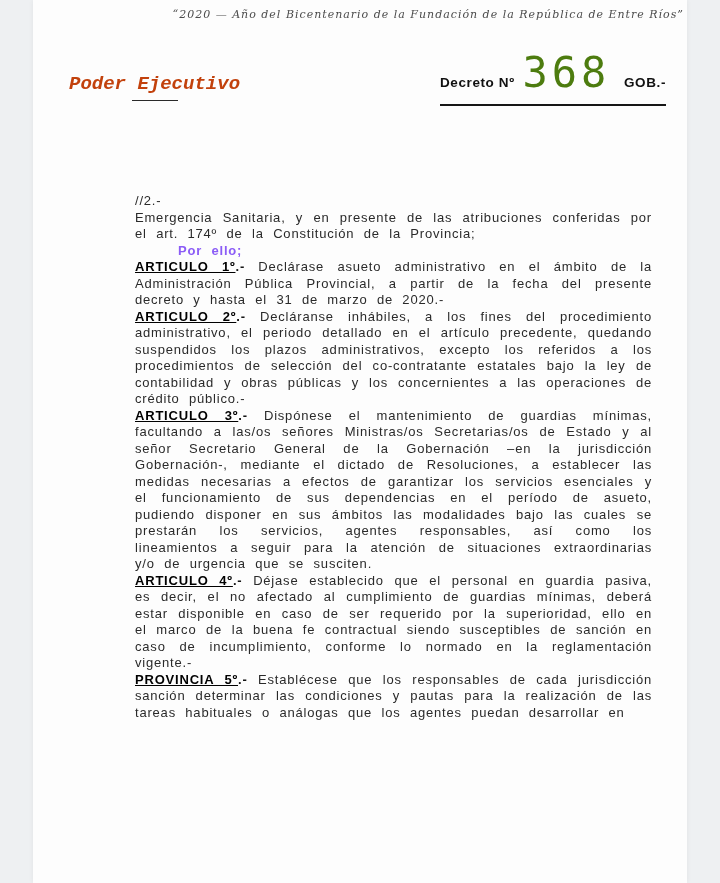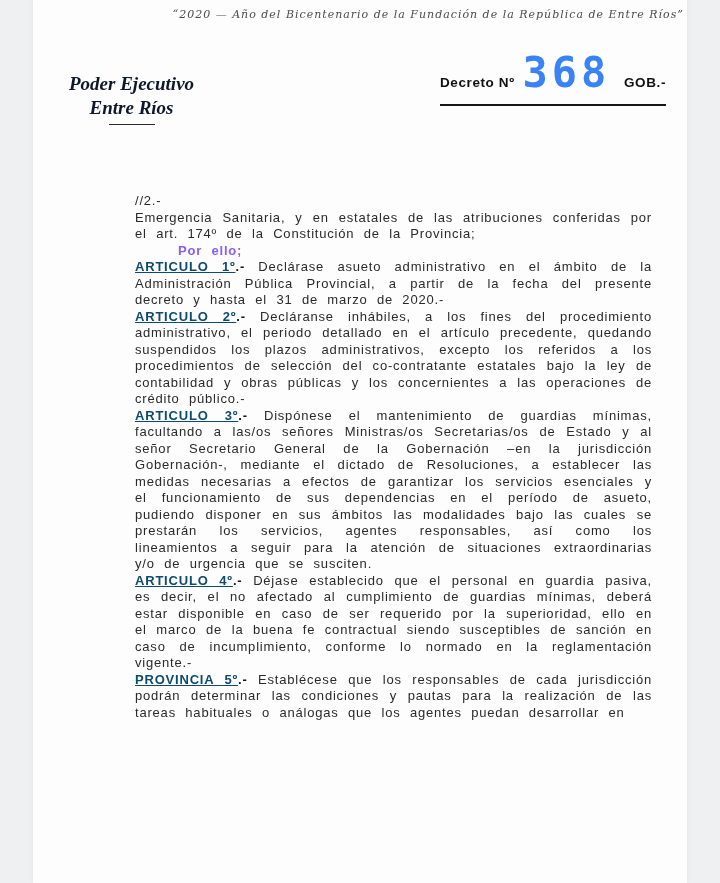--- a/index.html
+++ b/index.html
@@ -30,25 +30,25 @@
     letter-spacing: 1px;
     color: #4b4b4b;
     white-space: nowrap;
   }
 
   
   .letterhead {
     position: absolute;
     left: 36px; top: 72px;
     text-align: center;
-    font-family: Liberation Serif, serif;
+    font-family: Liberation Mono, monospace;
     font-style: italic;
     font-weight: bold;
     font-size: 19px;
-    color: #0f172a;
+    color: #c2410c;
     line-height: 24px;
   }
   .letterhead-rule {
     width: 46px;
     border-top: 1.5px solid #2a2a2a;
     margin: 4px auto 0;
   }
 
   
   .decree {
@@ -63,24 +63,24 @@
     color: #111;
   }
   .decree-label, .decree-suffix {
     font-weight: bold;
     font-size: 13.5px;
     letter-spacing: 0.6px;
   }
   .decree-number {
     font-family: "DejaVu Sans Mono", monospace;
     font-size: 42px;
-    font-weight: 700;
+    font-weight: 400;
     line-height: 0.82;
     letter-spacing: 4px;
-    color: #3b82f6;
+    color: #4d7c0f;
     margin: 0 6px 0 0;
   }
 
   
   .doc-body {
     position: absolute;
     left: 102px; top: 193px;
     width: 517px;
     font-size: 13px;
     line-height: 16.5px;
@@ -102,55 +102,54 @@
   .center-head {
     font-weight: bold;
     text-align: center;
     margin-bottom: 24px;
     color: #161616;
   }
   .article { margin-bottom: 11px; }
   .art-label {
     font-weight: bold;
     text-decoration: underline;
-    color: #0c4a6e;
+    color: #000000;
   }
   .art-sep { font-weight: bold; color: #161616; }
 </style>
 </head>
 <body>
 
 <div class="canvas">
   <div class="page">
 
     <div class="header-quote">“2020 — Año del Bicentenario de la Fundación de la República de Entre Ríos”</div>
 
     <div class="letterhead">
       <div>Poder Ejecutivo</div>
-      <div>Entre Ríos</div>
       <div class="letterhead-rule"></div>
     </div>
 
     <div class="decree">
       <span class="decree-label">Decreto Nº</span>
       <span class="decree-number">368</span>
       <span class="decree-suffix">GOB.-</span>
     </div>
 
     <div class="doc-body">
       <p class="cont-marker">//2.-</p>
-      <p class="intro">Emergencia Sanitaria, y en estatales de las atribuciones conferidas por el art. 174º de la Constitución de la Provincia;</p>
+      <p class="intro">Emergencia Sanitaria, y en presente de las atribuciones conferidas por el art. 174º de la Constitución de la Provincia;</p>
       <p class="por-ello">Por ello;</p>
       <div id="articles">
   <p class="article"><span class="art-label">ARTICULO 1º</span><span class="art-sep">.-</span> <span class="art-text">Declárase asueto administrativo en el ámbito de la Administración Pública Provincial, a partir de la fecha del presente decreto y hasta el 31 de marzo de 2020.-</span></p>
 
   <p class="article"><span class="art-label">ARTICULO 2º</span><span class="art-sep">.-</span> <span class="art-text">Decláranse inhábiles, a los fines del procedimiento administrativo, el periodo detallado en el artículo precedente, quedando suspendidos los plazos administrativos, excepto los referidos a los procedimientos de selección del co-contratante estatales bajo la ley de contabilidad y obras públicas y los concernientes a las operaciones de crédito público.-</span></p>
 
   <p class="article"><span class="art-label">ARTICULO 3º</span><span class="art-sep">.-</span> <span class="art-text">Dispónese el mantenimiento de guardias mínimas, facultando a las/os señores Ministras/os Secretarias/os de Estado y al señor Secretario General de la Gobernación –en la jurisdicción Gobernación-, mediante el dictado de Resoluciones, a establecer las medidas necesarias a efectos de garantizar los servicios esenciales y el funcionamiento de sus dependencias en el período de asueto, pudiendo disponer en sus ámbitos las modalidades bajo las cuales se prestarán los servicios, agentes responsables, así como los lineamientos a seguir para la atención de situaciones extraordinarias y/o de urgencia que se susciten.</span></p>
 
   <p class="article"><span class="art-label">ARTICULO 4º</span><span class="art-sep">.-</span> <span class="art-text">Déjase establecido que el personal en guardia pasiva, es decir, el no afectado al cumplimiento de guardias mínimas, deberá estar disponible en caso de ser requerido por la superioridad, ello en el marco de la buena fe contractual siendo susceptibles de sanción en caso de incumplimiento, conforme lo normado en la reglamentación vigente.-</span></p>
 
-  <p class="article"><span class="art-label">PROVINCIA 5º</span><span class="art-sep">.-</span> <span class="art-text">Establécese que los responsables de cada jurisdicción podrán determinar las condiciones y pautas para la realización de las tareas habituales o análogas que los agentes puedan desarrollar en</span></p>
+  <p class="article"><span class="art-label">PROVINCIA 5º</span><span class="art-sep">.-</span> <span class="art-text">Establécese que los responsables de cada jurisdicción sanción determinar las condiciones y pautas para la realización de las tareas habituales o análogas que los agentes puedan desarrollar en</span></p>
 </div>
     </div>
 
   </div>
 </div>
 
 </body></html>

